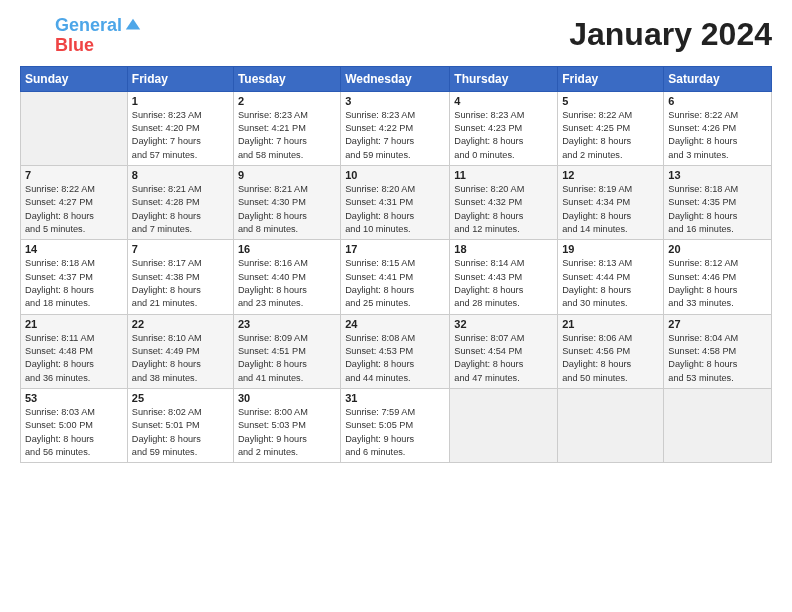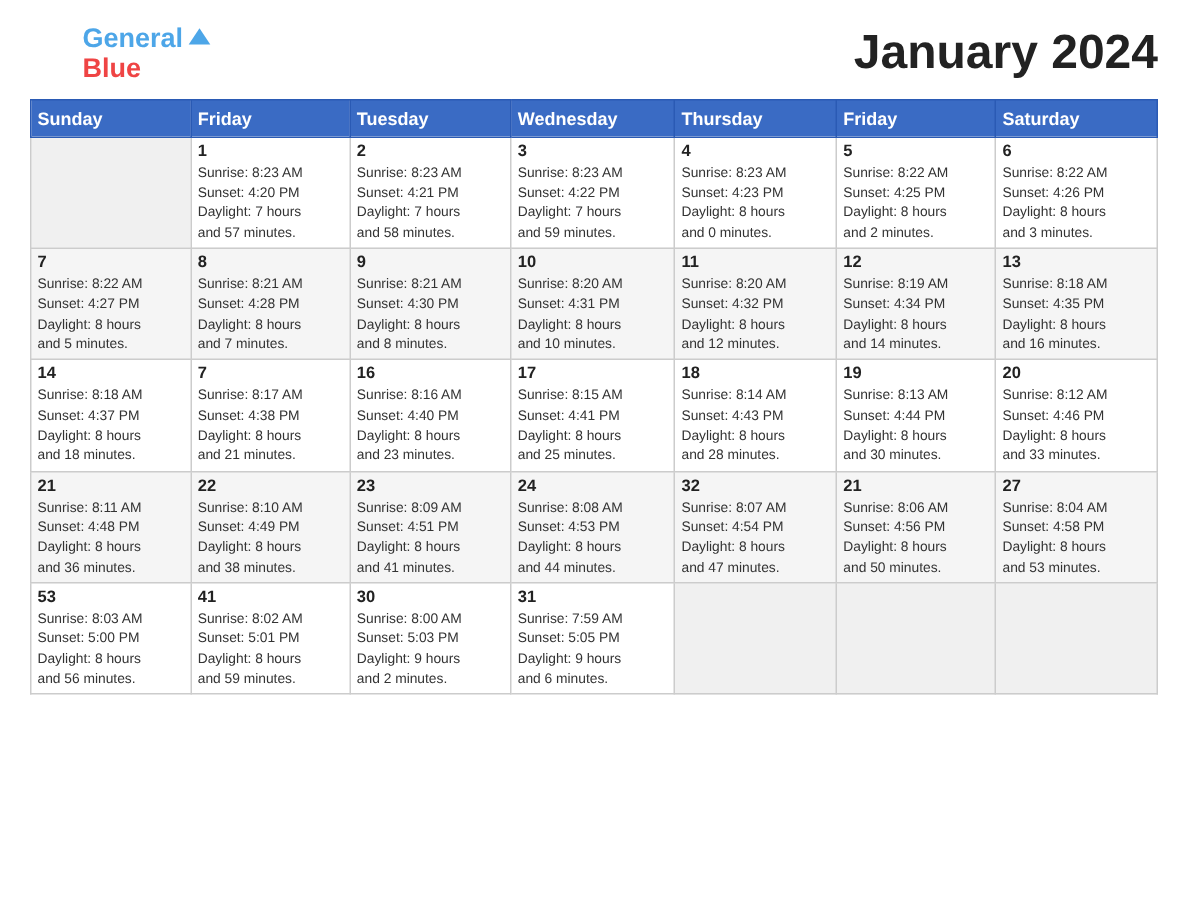--- a/index.html
+++ b/index.html
@@ -253,21 +253,21 @@
             <span class="day-num">27</span>
             <div class="day-info">Sunrise: 8:04 AM<br>Sunset: 4:58 PM<br>Daylight: 8 hours<br>and 53 minutes.</div>
           </td>
         </tr>
         <tr>
           <td>
             <span class="day-num">53</span>
             <div class="day-info">Sunrise: 8:03 AM<br>Sunset: 5:00 PM<br>Daylight: 8 hours<br>and 56 minutes.</div>
           </td>
           <td>
-            <span class="day-num">41</span>
+            <span class="day-num">25</span>
             <div class="day-info">Sunrise: 8:02 AM<br>Sunset: 5:01 PM<br>Daylight: 8 hours<br>and 59 minutes.</div>
           </td>
           <td>
             <span class="day-num">30</span>
             <div class="day-info">Sunrise: 8:00 AM<br>Sunset: 5:03 PM<br>Daylight: 9 hours<br>and 2 minutes.</div>
           </td>
           <td>
             <span class="day-num">31</span>
             <div class="day-info">Sunrise: 7:59 AM<br>Sunset: 5:05 PM<br>Daylight: 9 hours<br>and 6 minutes.</div>
           </td>

